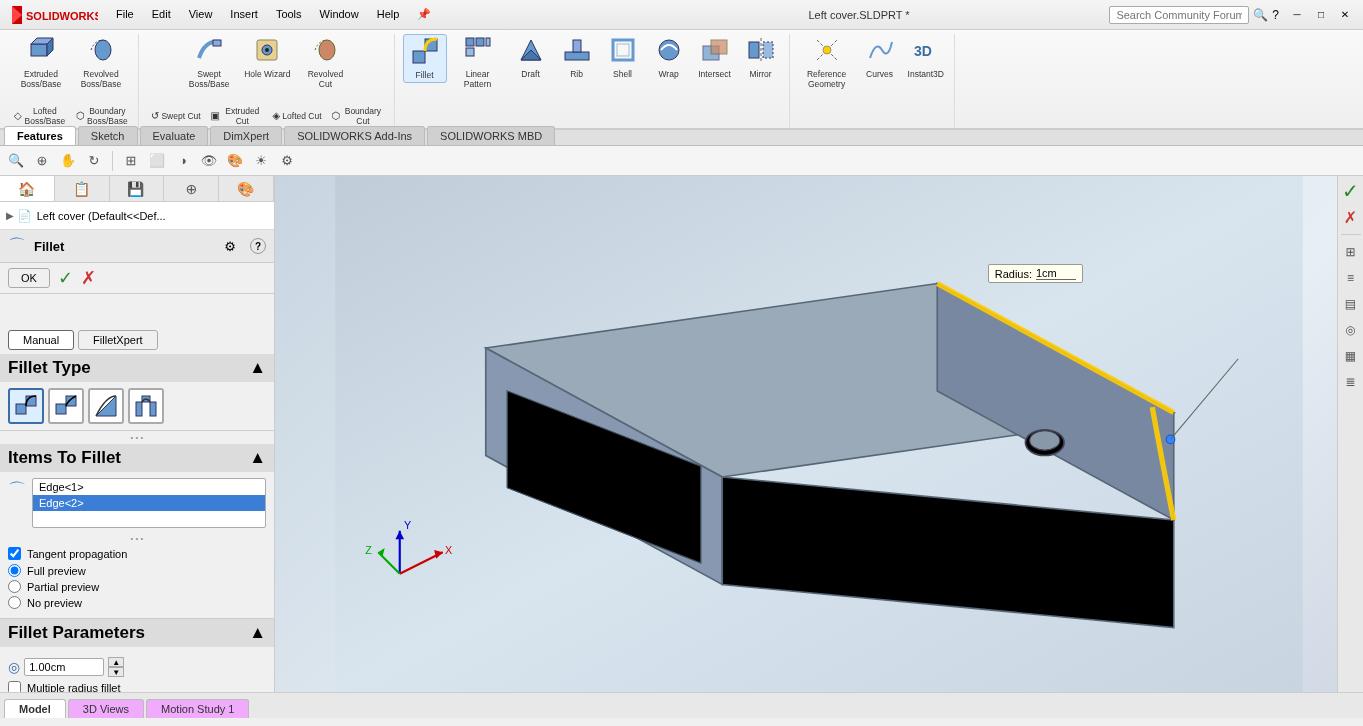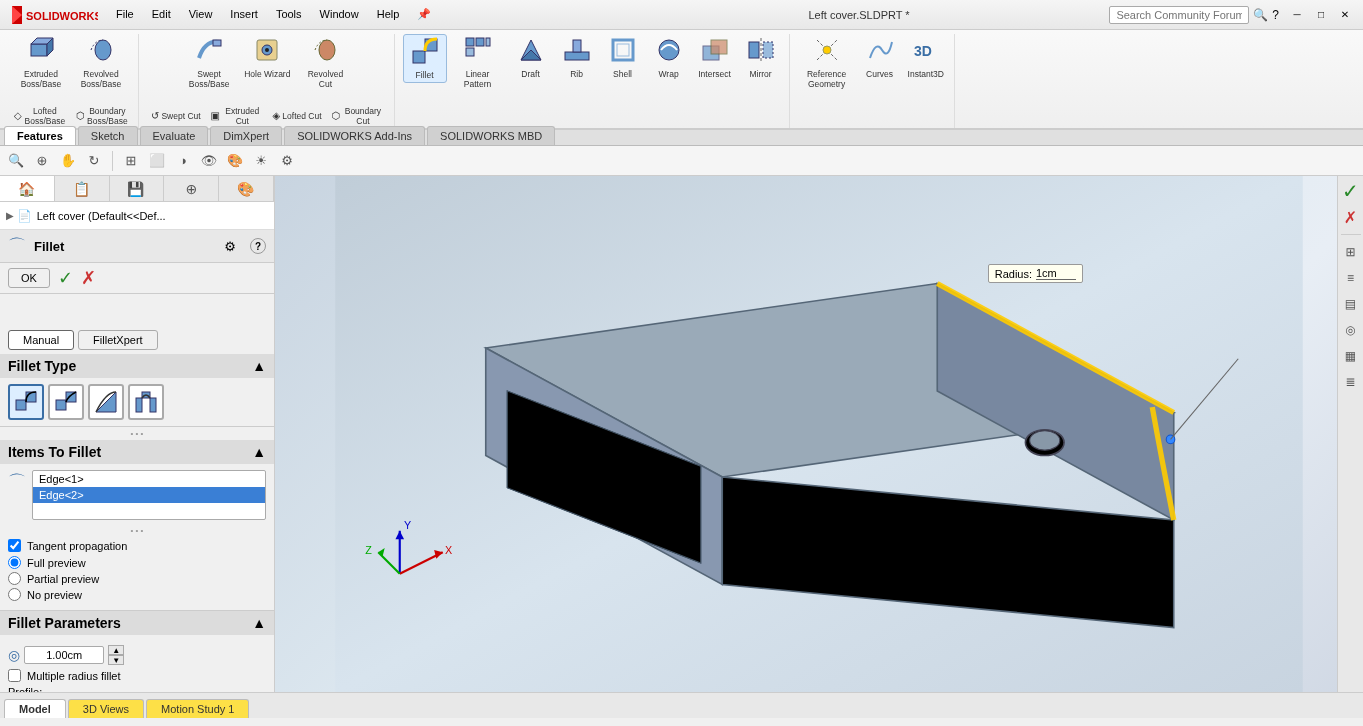--- a/index.html
+++ b/index.html
@@ -203,21 +203,21 @@
       background: #f0f0f0;
       border-bottom: 1px solid #ccc;
     }
     .section-header {
       display: flex;
       align-items: center;
       justify-content: space-between;
       padding: 4px 8px;
       background: #dcdcdc;
       cursor: pointer;
-      font-size: 14px;
+      font-size: 17px;
       font-weight: bold;
     }
     .section-content {
       padding: 6px 8px;
     }
 
     .fillet-type-icons {
       display: flex;
       gap: 4px;
     }
@@ -269,21 +269,20 @@
       gap: 4px;
       margin: 4px 0;
     }
     .input-field {
       border: 1px solid #aaa;
       border-radius: 2px;
       padding: 2px 4px;
       font-size: 11px;
       width: 80px;
       background: #fff;
-      text-align: center;
     }
     .spinner-btns {
       display: flex;
       flex-direction: column;
     }
     .spin-btn {
       width: 16px; height: 10px;
       background: #e8e8e8;
       border: 1px solid #aaa;
       font-size: 8px;
@@ -365,21 +364,21 @@
       background: #e8e8e8;
       border-top: 1px solid #ccc;
       display: flex;
       align-items: flex-end;
       padding-left: 4px;
     }
     .btab {
       padding: 3px 14px;
       font-size: 11px;
       cursor: pointer;
-      background: #fde047;
+      background: #f0abfc;
       border: 1px solid #bbb;
       border-bottom: none;
       border-radius: 3px 3px 0 0;
       margin-right: 2px;
       color: #333;
     }
     .btab.active { background: #fff; font-weight: bold; }
 
     
     .tree-arrow { font-size: 10px; color: #666; margin-right: 4px; }

